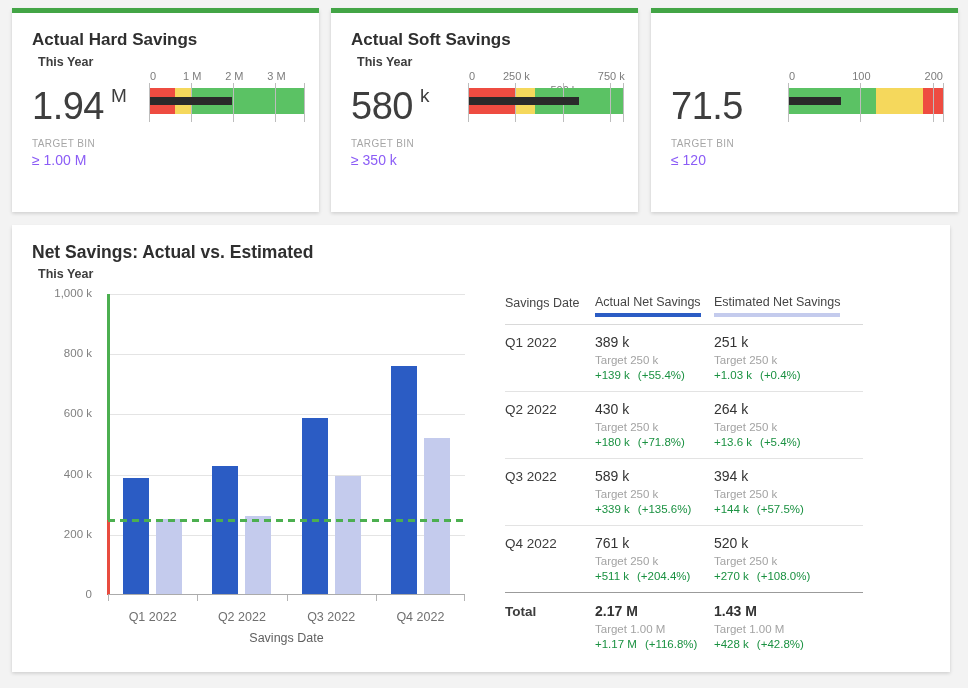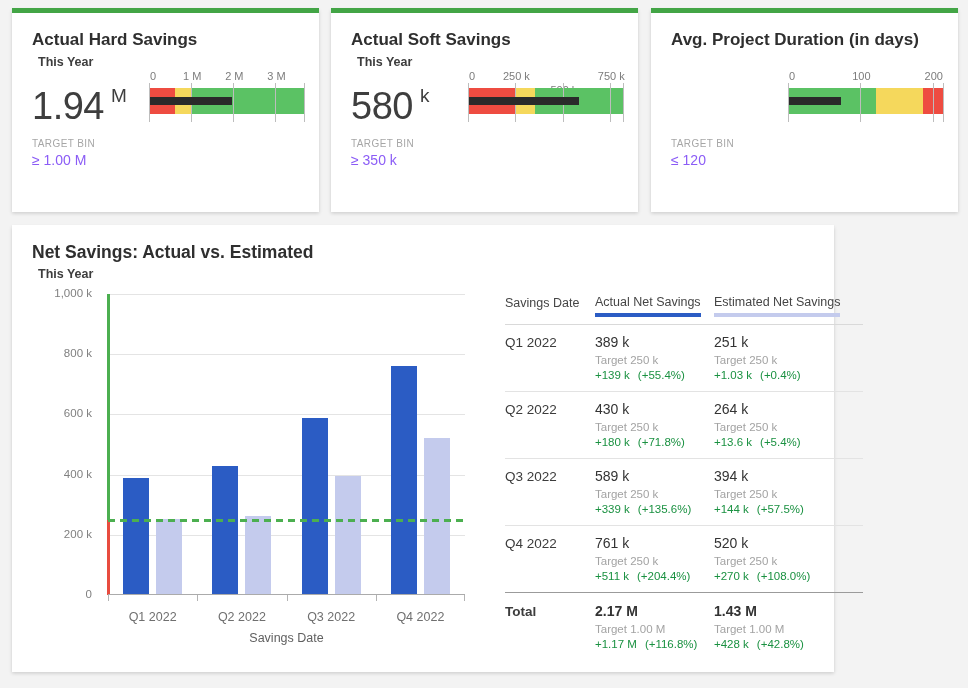--- a/index.html
+++ b/index.html
@@ -19,21 +19,21 @@
   
   .bullet{position:absolute;top:57px;right:14px;width:155px;height:64px}
   .bb-labels{position:relative;height:14px;font-size:11px;color:#7c7c7c}
   .bb-lab{position:absolute;top:0;transform:translateX(-50%);white-space:nowrap}
   .bb-lab.edge{transform:none}
   .bb-tick{position:absolute;top:13px;height:39px;width:1px;background:#bdbdbd;z-index:1}
   .bb-band{position:relative;margin-top:4px;height:26px}
   .bb-seg{position:absolute;top:0;height:100%}
   .bb-measure{position:absolute;left:0;top:9px;height:8px;background:#2a2a2a;z-index:2}
   
-  .main{left:12px;top:225px;width:822px;height:447px}
+  .main{left:12px;top:225px;width:938px;height:447px}
   .main .card-title{font-size:17.5px}
   .plot{position:absolute;left:96px;top:69px;width:357px;height:301px}
   .grid{position:absolute;left:0;right:0;height:1px;background:#e4e4e4}
   .grid:nth-child(1){top:0}.grid:nth-child(2){top:60px}.grid:nth-child(3){top:120px}
   .grid:nth-child(4){top:181px}.grid:nth-child(5){top:241px}
   .x-axis{position:absolute;left:0;right:0;bottom:0;height:1px;background:#ababab;z-index:4}
   .x-stub{position:absolute;bottom:-6px;width:1px;height:6px;background:#b3b3b3}
   .y-axis-line{position:absolute;left:-1px;top:0;bottom:0;width:3px;z-index:3}
   .axis-green{position:absolute;top:0;left:0;width:100%;background:var(--target-green,#4caf50)}
   .axis-red{position:absolute;bottom:0;left:0;width:100%;background:var(--axis-red,#e84c3f)}
@@ -123,22 +123,25 @@
       <div class="bb-tick" style="left: calc(30.6% - 1px);"></div>
       <div class="bb-tick" style="left: calc(61.2% - 1px);"></div>
       <div class="bb-tick" style="left: calc(91.8% - 1px);"></div>
       <div class="bb-tick" style="left: calc(100% - 1px);"></div>
     </div>
   <div class="target-label">TARGET BIN</div>
   <div class="target-value">≥ 350 k</div>
 </div>
 
 <div class="card kpi" id="kpi-2">
-  <div class="card-title">Avg. Project Duration (in days)</div>
   <div class="card-subtitle"></div>
+  <div class="big-value">
+    <span class="val-num">71.5</span>
+    <span class="val-unit"></span>
+  </div>
   <div class="bullet">
     <div class="bb-labels">
         <span class="bb-lab edge" style="left: 0%;">0</span>
         <span class="bb-lab" style="left: 46.7%;">100</span>
         <span class="bb-lab" style="left: 93.4%;">200</span>
       </div>
     <div class="bb-band">
         <div class="bb-seg" style="left: 86.4%; width: 13.6%; background: rgb(238, 76, 65);"></div>
         <div class="bb-seg" style="left: 56%; width: 30.4%; background: rgb(245, 216, 92);"></div>
         <div class="bb-seg" style="left: 0%; width: 56%; background: rgb(91, 194, 100);"></div>

